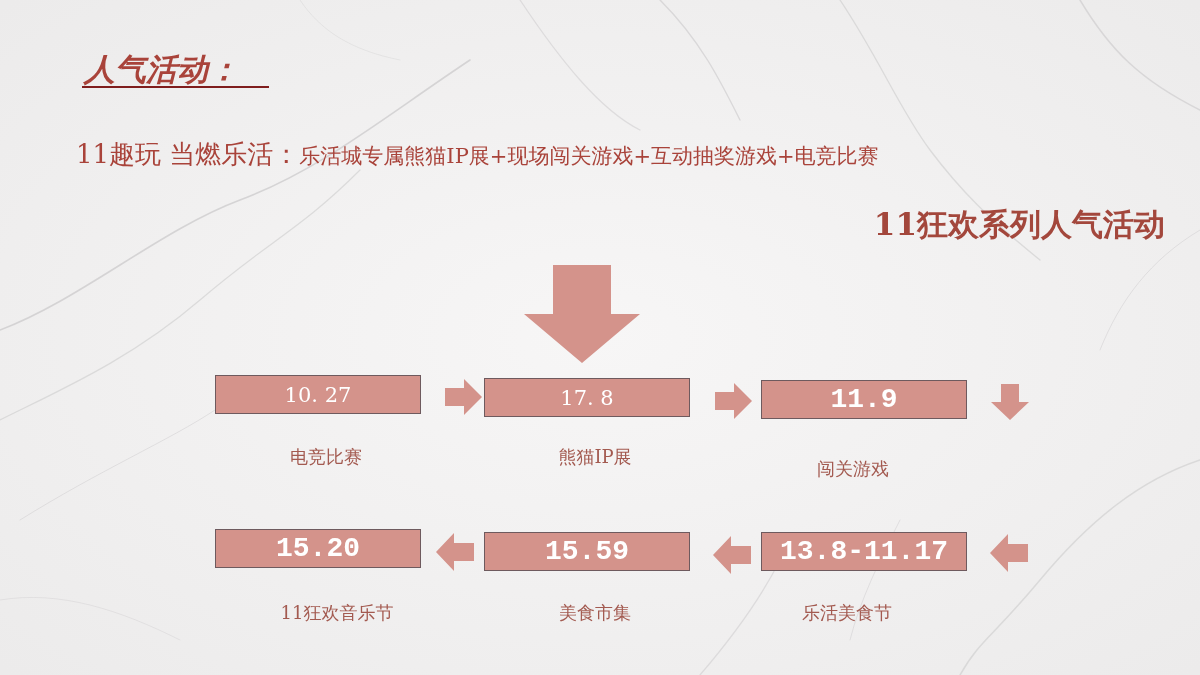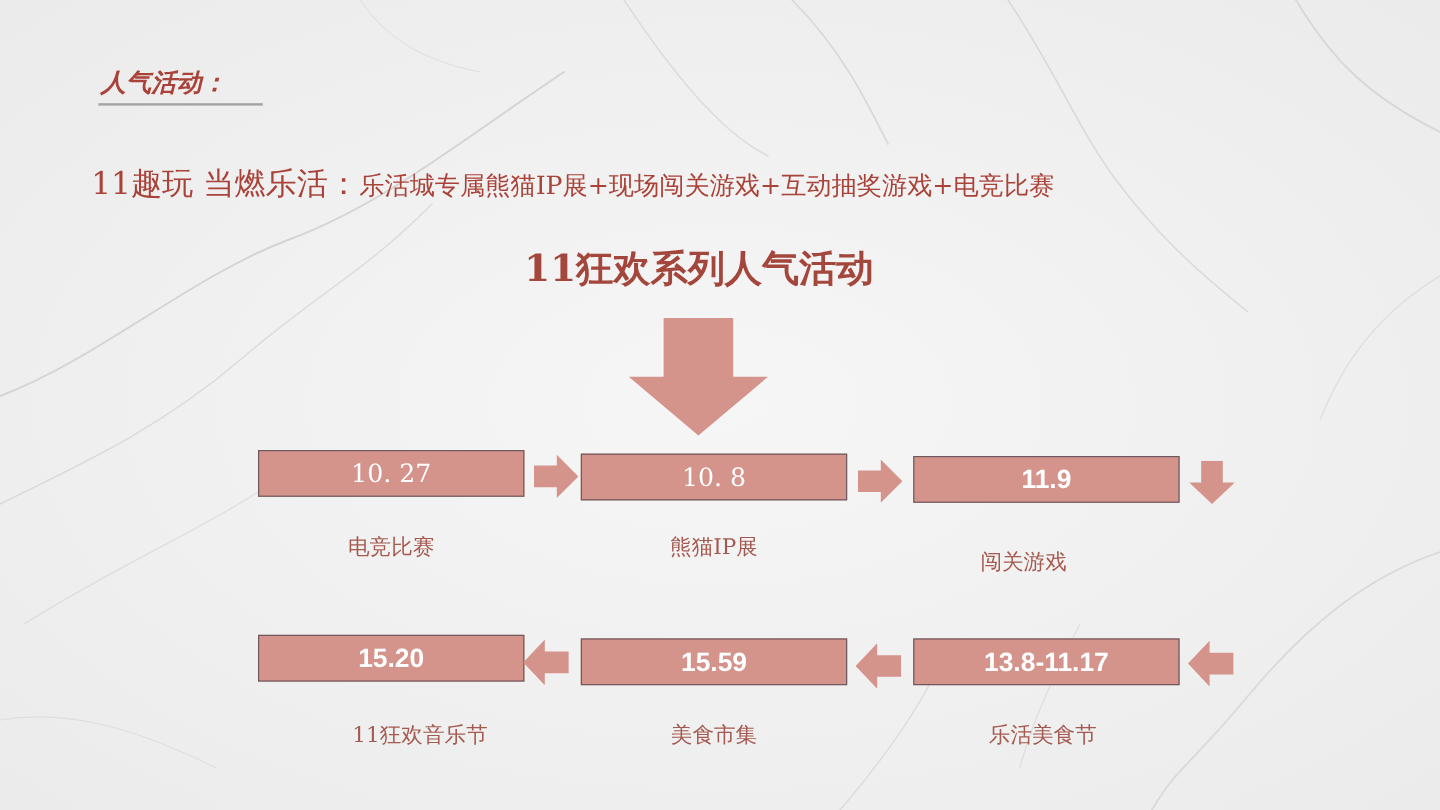--- a/index.html
+++ b/index.html
@@ -5,40 +5,40 @@
   html, body { margin:0; padding:0; }
   body {
     width:1200px; height:675px; position:relative; overflow:hidden;
     background: #f3f2f2;
     font-family: "DejaVu Serif", "Liberation Serif", serif;
   }
   .marble { position:absolute; inset:0; z-index:0; }
   .abs { position:absolute; z-index:1; }
 
   .section-title {
-    left:82px; top:54px; font-size:21px; color:#a9433a; font-style:italic;
+    left:82px; top:54px; font-size:31px; color:#a9433a; font-style:italic;
     font-family: "DejaVu Sans", "Liberation Sans", sans-serif; font-weight:bold;
-    border-bottom:2px solid #a3a3a3; padding:0 30px 2px 2px; line-height:30px;
+    border-bottom:2px solid #7f1d1d; padding:0 30px 2px 2px; line-height:30px;
   }
   .intro {
     left:76px; top:140px; color:#a9433a; white-space:nowrap; line-height:28px;
   }
   .intro .lead { font-size:26px; }
   .intro .rest { font-size:21px; }
   .main-title {
-    left:0; width:1165px; top:203px; text-align:center;
+    left:0; width:1165px; top:203px; text-align:right;
     font-size:31px; font-weight:bold; color:#a3473c; line-height:42px;
   }
   .box {
     background:#d4938b; border:1.5px solid #6e5a5e; box-sizing:border-box;
-    width:222px; height:39px; color:#fff; text-align:center;
+    width:206px; height:39px; color:#fff; text-align:center;
     display:flex; align-items:center; justify-content:center;
   }
   .box .date { font-size:21px; }
-  .box.bold .date { font-family:Liberation Sans, sans-serif; font-weight:bold; font-size:22px; }
+  .box.bold .date { font-family:Liberation Mono, monospace; font-weight:bold; font-size:28px; }
   .label {
     width:222px; text-align:center; font-size:18px; color:#a35a50; line-height:34px;
   }
   svg.arrow { position:absolute; z-index:1; }
 </style>
 </head>
 <body>
 
 <svg class="marble" width="1200" height="675" viewBox="0 0 1200 675">
   <defs>
@@ -80,55 +80,55 @@
 <div class="abs box" style="left:215px;top:375px">
   <span class="date">10. 27</span>
 </div>
 <div class="abs label" style="left:215px;top:440px">电竞比赛</div>
 
 <svg class="arrow" style="left:445px;top:379px" width="37" height="36" viewBox="0 0 37 36">
   <polygon points="0,9 19,9 19,0 37,18 19,36 19,27 0,27" fill="#d4938b"></polygon>
 </svg>
 
 <div class="abs box" style="left:484px;top:378px">
-  <span class="date">10. 8</span>
+  <span class="date">17. 8</span>
 </div>
 <div class="abs label" style="left:484px;top:440px">熊猫IP展</div>
 
 <svg class="arrow" style="left:715px;top:383px" width="37" height="36" viewBox="0 0 37 36">
   <polygon points="0,9 19,9 19,0 37,18 19,36 19,27 0,27" fill="#d4938b"></polygon>
 </svg>
 
 <div class="abs box bold" style="left:761px;top:380px">
   <span class="date">11.9</span>
 </div>
 <div class="abs label" style="left:742px;top:452px">闯关游戏</div>
 
 <svg class="arrow" style="left:991px;top:384px" width="38" height="36" viewBox="0 0 38 36">
   <polygon points="10,0 28,0 28,18 38,18 19,36 0,18 10,18" fill="#d4938b"></polygon>
 </svg>
 
 <div class="abs box bold" style="left:215px;top:529px">
   <span class="date">15.20</span>
 </div>
-<div class="abs label" style="left:239px;top:596px">11狂欢音乐节</div>
+<div class="abs label" style="left:226px;top:596px">11狂欢音乐节</div>
 
 <svg class="arrow" style="left:436px;top:533px" width="38" height="38" viewBox="0 0 38 38">
   <polygon points="38,10 18,10 18,0 0,19 18,38 18,28 38,28" fill="#d4938b"></polygon>
 </svg>
 
 <div class="abs box bold" style="left:484px;top:532px">
   <span class="date">15.59</span>
 </div>
 <div class="abs label" style="left:484px;top:596px">美食市集</div>
 
 <svg class="arrow" style="left:713px;top:536px" width="38" height="38" viewBox="0 0 38 38">
   <polygon points="38,10 18,10 18,0 0,19 18,38 18,28 38,28" fill="#d4938b"></polygon>
 </svg>
 
 <div class="abs box bold" style="left:761px;top:532px">
   <span class="date">13.8-11.17</span>
 </div>
-<div class="abs label" style="left:758px;top:596px">乐活美食节</div>
+<div class="abs label" style="left:736px;top:596px">乐活美食节</div>
 
 <svg class="arrow" style="left:990px;top:534px" width="38" height="38" viewBox="0 0 38 38">
   <polygon points="38,10 18,10 18,0 0,19 18,38 18,28 38,28" fill="#d4938b"></polygon>
 </svg>
 
 </body></html>

